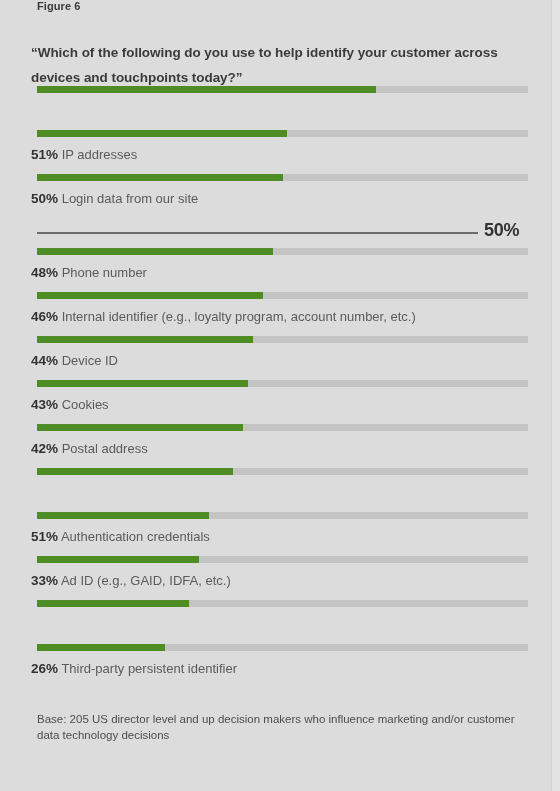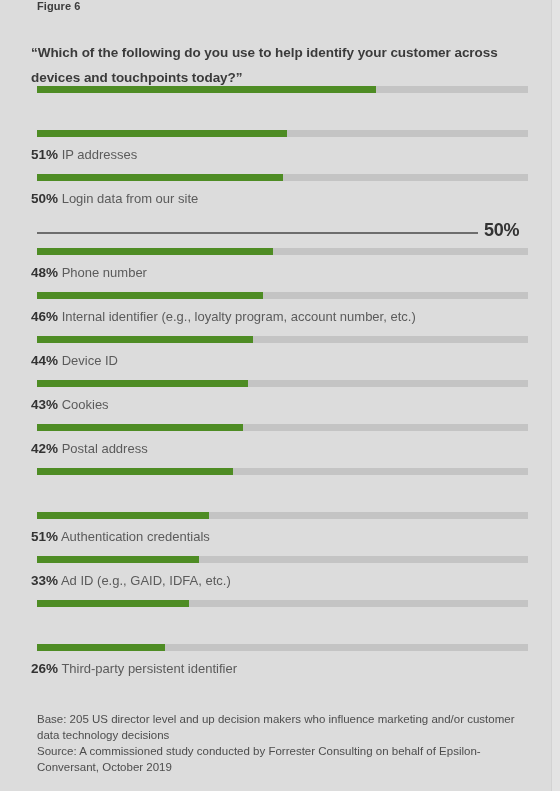--- a/index.html
+++ b/index.html
@@ -212,18 +212,17 @@
       <div class="bar-row">
         <div class="track" style="background: rgb(196, 196, 196);">
           <div class="fill" style="width: 26%; background: rgb(78, 140, 36);"></div>
         </div>
         <div class="row-text"><span class="row-pct">26%</span> <span class="row-label">Third-party persistent identifier</span></div>
       </div>
     </div>
 
   <div id="footnotes">
     <div>Base: 205 US director level and up decision makers who influence marketing and/or customer data technology decisions</div>
-    <div>Source: A commissioned study conducted by Forrester Consulting on behalf of Epsilon-Conversant, October 2019</div>
   </div>
 
 </div>
 
 <div id="right-edge-strip"></div>
 
 </body></html>

